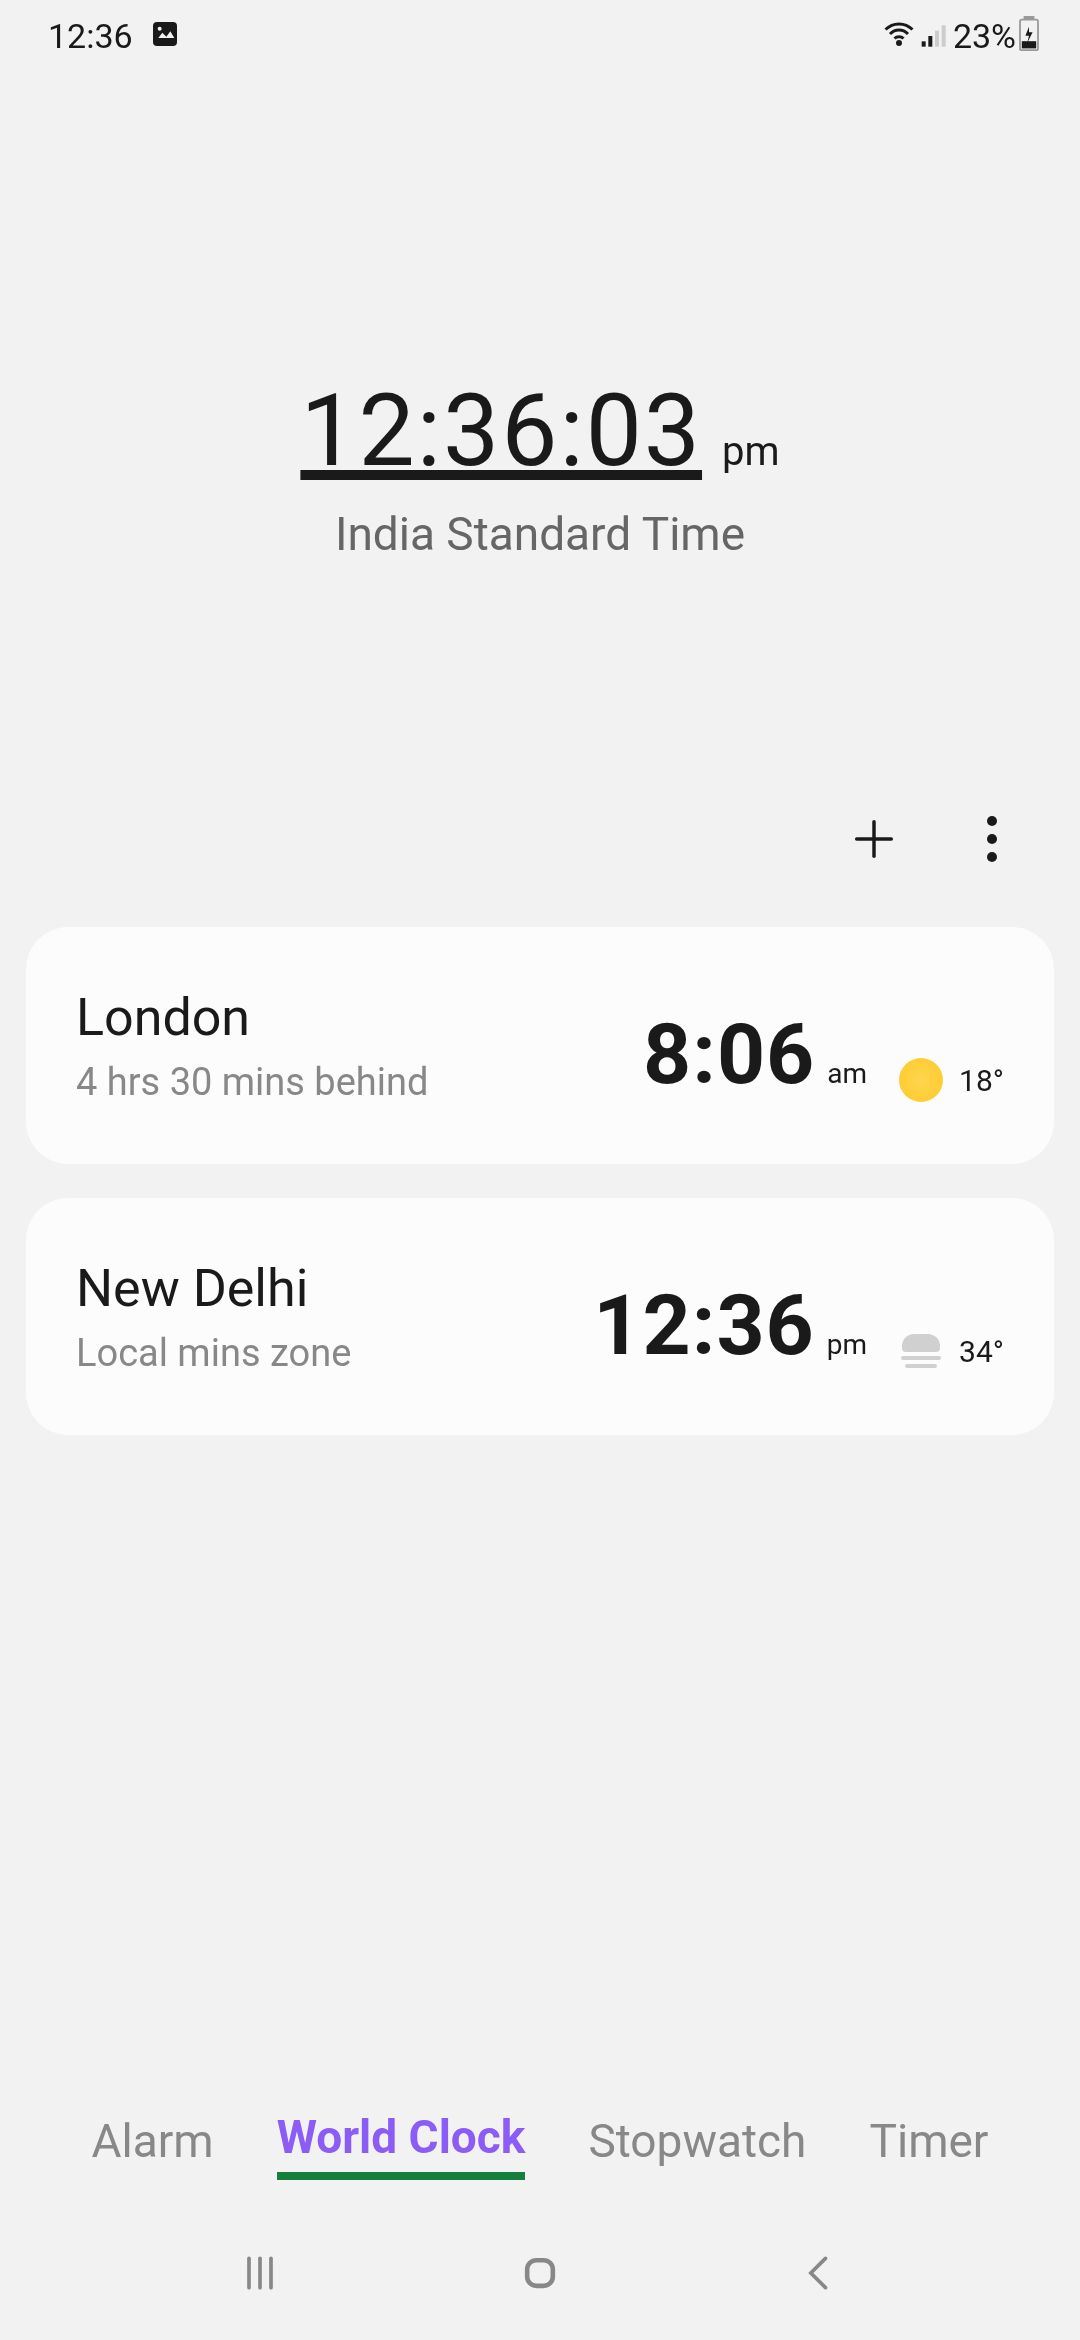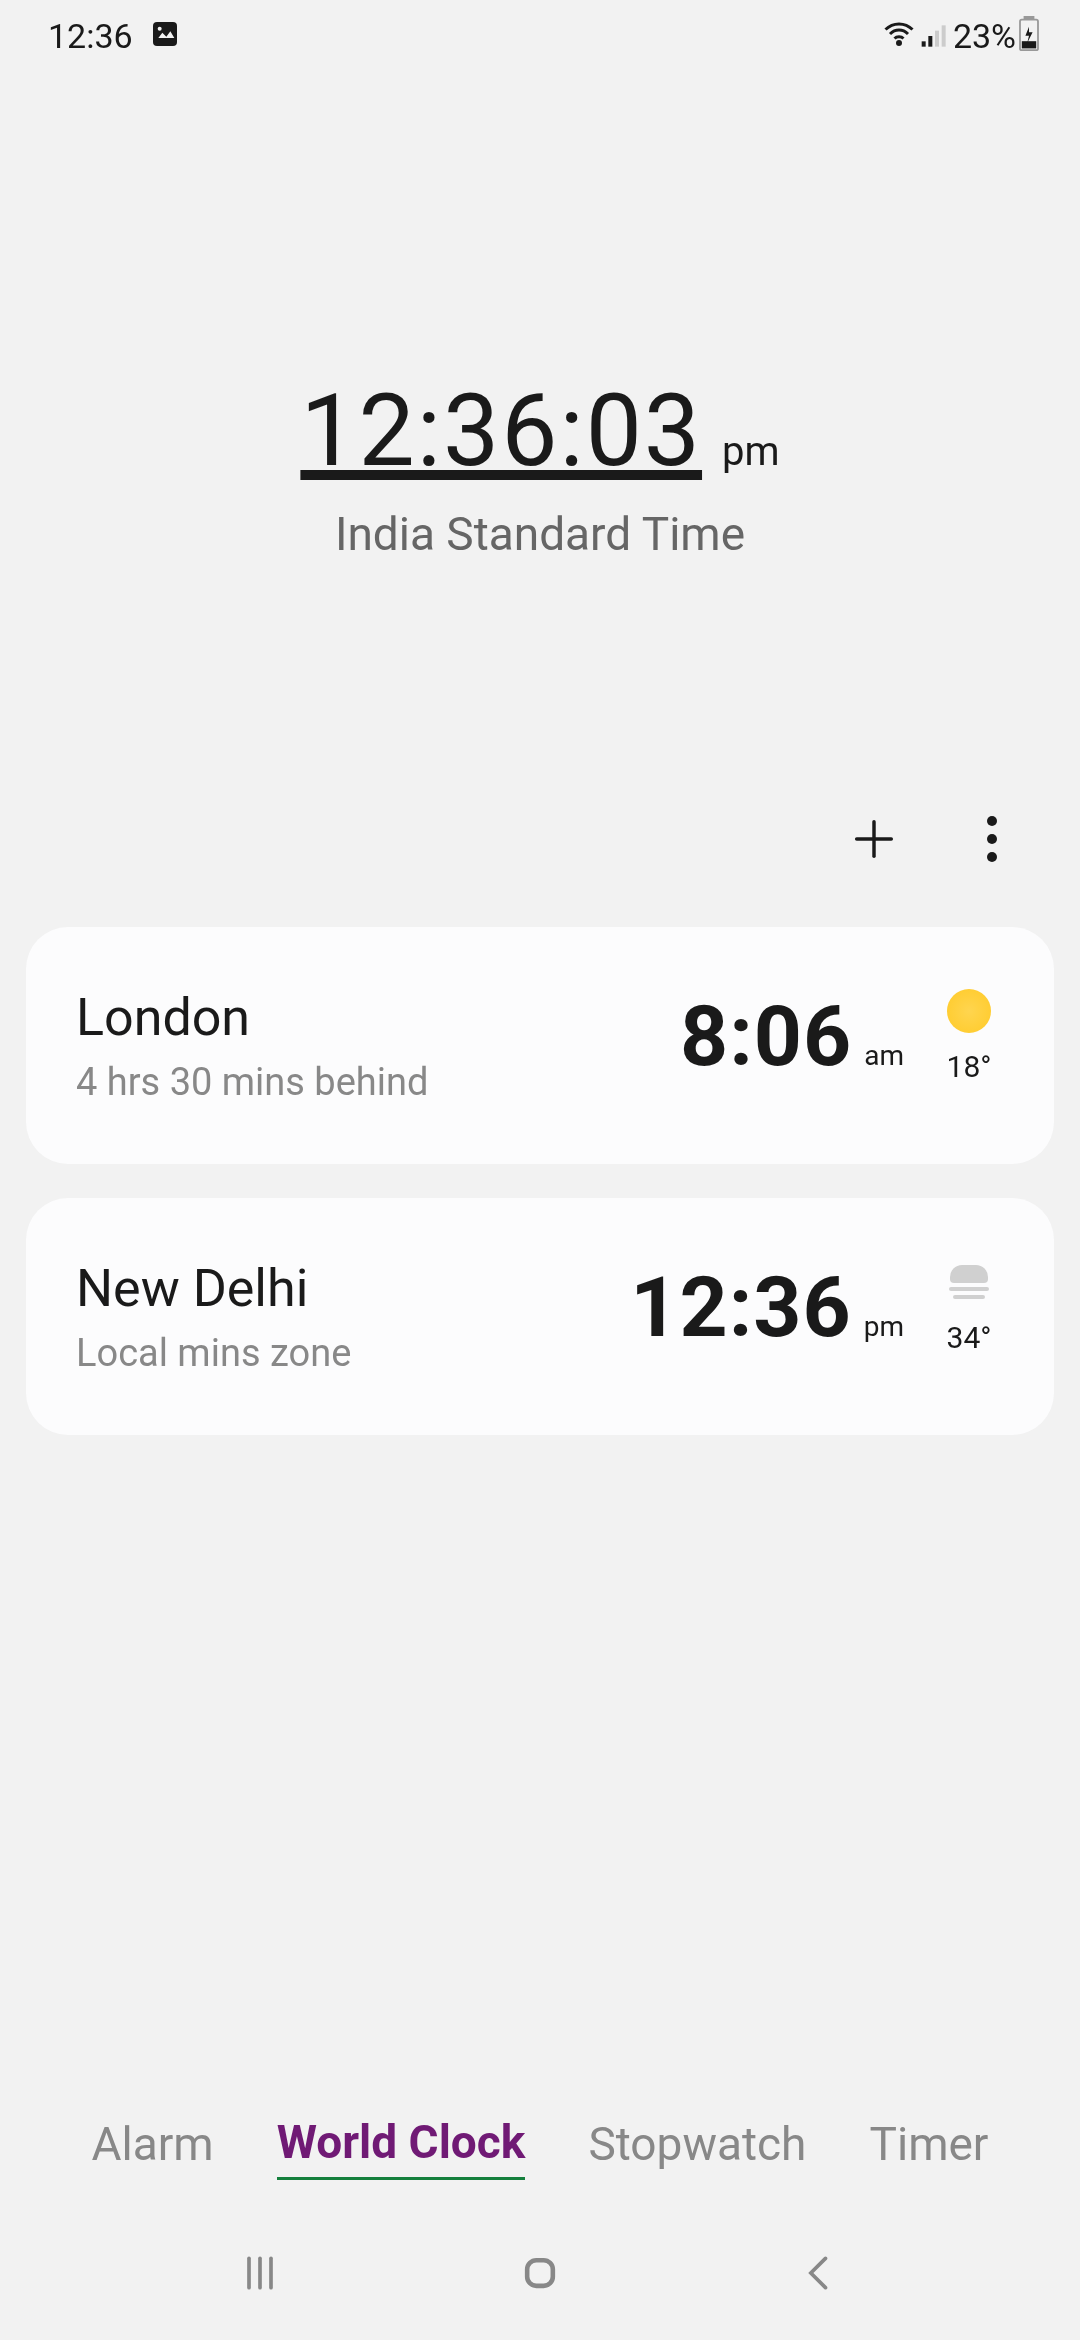--- a/index.html
+++ b/index.html
@@ -92,21 +92,21 @@
       display: flex;
       flex-direction: column;
       gap: 34px;
       padding: 0 26px;
     }
     .city-card {
       background: #fcfcfd;
       border-radius: 42px;
       padding: 60px 50px 60px 50px;
       display: flex;
-      align-items: flex-start;
+      align-items: flex-end;
       justify-content: space-between;
     }
     .city-left {
       display: flex;
       flex-direction: column;
       gap: 12px;
     }
     .city-name {
       font-size: 52px;
       color: #1a1a1a;
@@ -128,21 +128,21 @@
       color: #1a1a1a;
       font-weight: 700;
       letter-spacing: 1px;
     }
     .city-ampm {
       font-size: 28px;
       color: #1a1a1a;
     }
     .city-weather {
       display: flex;
-      flex-direction: column;
+      flex-direction: row;
       align-items: center;
       gap: 14px;
       min-width: 70px;
     }
     .weather-icon {
       width: 48px;
       height: 48px;
       display: flex;
       align-items: center;
       justify-content: center;
@@ -185,23 +185,23 @@
       align-items: center;
       padding: 0 60px;
     }
     .tab {
       font-size: 46px;
       color: #888;
       padding-bottom: 8px;
       cursor: pointer;
     }
     .tab.active {
-      color: #701a75;
+      color: #8b5cf6;
       font-weight: 700;
-      border-bottom: 3px solid #15803d;
+      border-bottom: 8px solid #15803d;
     }
     .sys-nav {
       position: absolute;
       bottom: 0;
       left: 0;
       right: 0;
       height: 130px;
       display: flex;
       justify-content: space-around;
       align-items: center;

